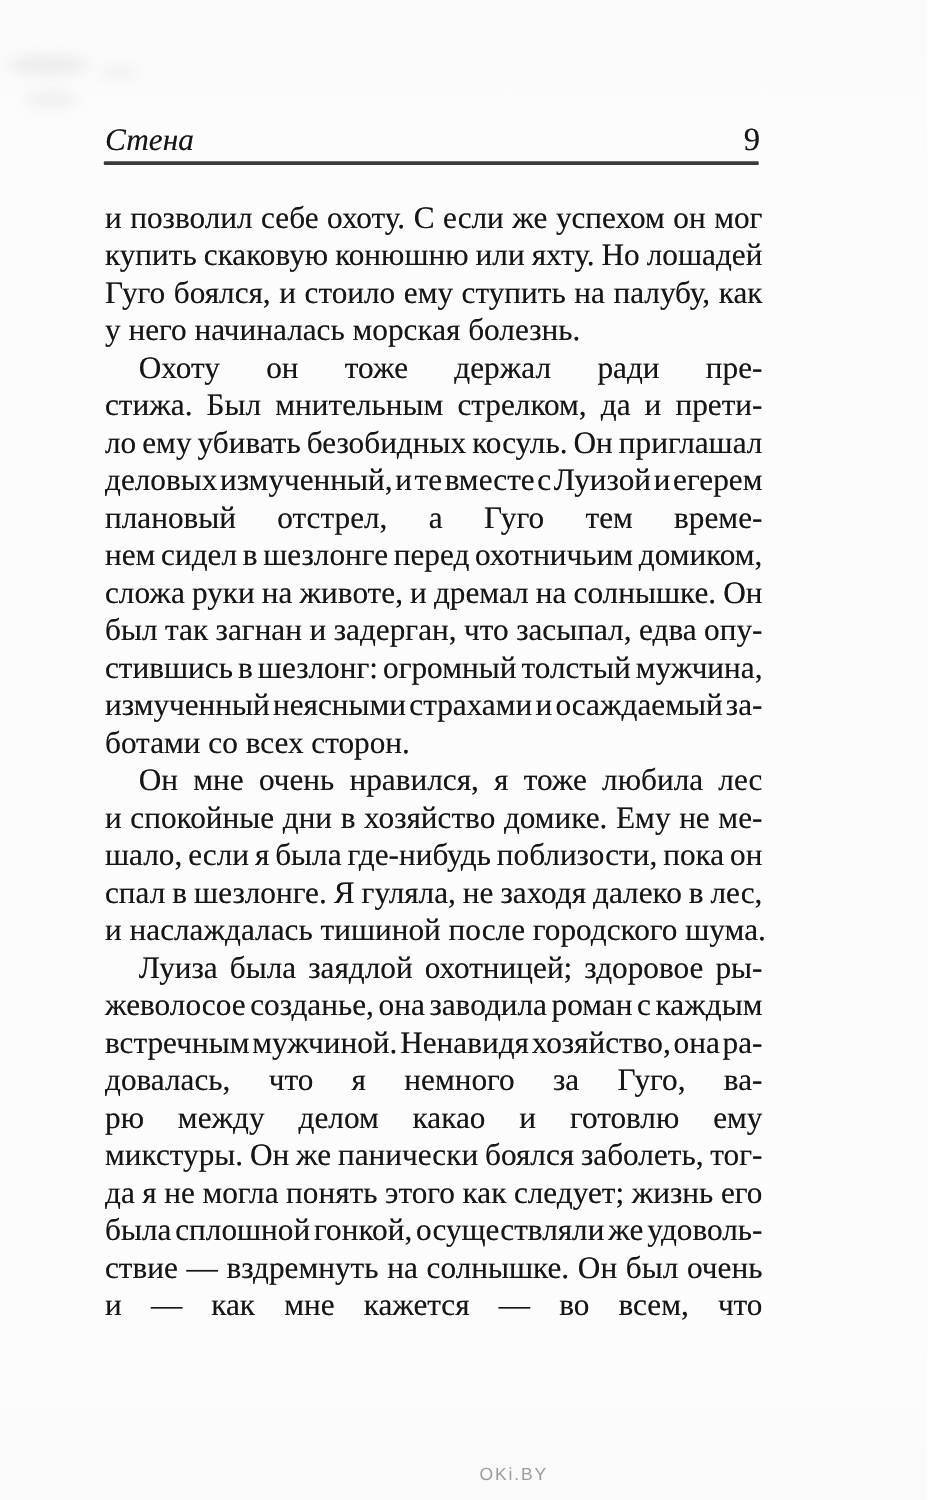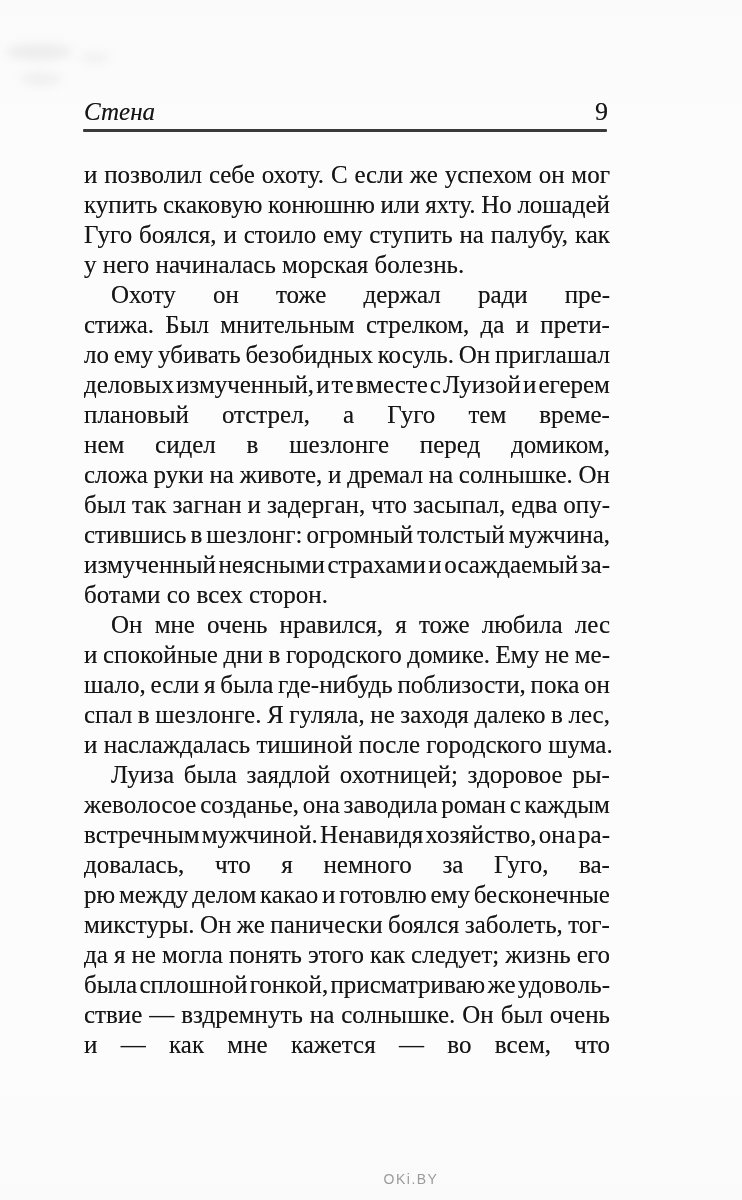--- a/index.html
+++ b/index.html
@@ -189,20 +189,21 @@
           <span>Гуго</span>
           <span>тем</span>
           <span>време-</span>
         </div>
         <div class="line just">
           <span>нем</span>
           <span>сидел</span>
           <span>в</span>
           <span>шезлонге</span>
           <span>перед</span>
+          <span>охотничьим</span>
           <span>домиком,</span>
         </div>
         <div class="line just">
           <span>сложа</span>
           <span>руки</span>
           <span>на</span>
           <span>животе,</span>
           <span>и</span>
           <span>дремал</span>
           <span>на</span>
@@ -247,21 +248,21 @@
           <span>я</span>
           <span>тоже</span>
           <span>любила</span>
           <span>лес</span>
         </div>
         <div class="line just">
           <span>и</span>
           <span>спокойные</span>
           <span>дни</span>
           <span>в</span>
-          <span>городского</span>
+          <span>хозяйство</span>
           <span>домике.</span>
           <span>Ему</span>
           <span>не</span>
           <span>ме-</span>
         </div>
         <div class="line just">
           <span>шало,</span>
           <span>если</span>
           <span>я</span>
           <span>была</span>
@@ -320,21 +321,20 @@
           <span>ва-</span>
         </div>
         <div class="line just">
           <span>рю</span>
           <span>между</span>
           <span>делом</span>
           <span>какао</span>
           <span>и</span>
           <span>готовлю</span>
           <span>ему</span>
-          <span>бесконечные</span>
         </div>
         <div class="line just">
           <span>микстуры.</span>
           <span>Он</span>
           <span>же</span>
           <span>панически</span>
           <span>боялся</span>
           <span>заболеть,</span>
           <span>тог-</span>
         </div>
@@ -347,21 +347,21 @@
           <span>этого</span>
           <span>как</span>
           <span>следует;</span>
           <span>жизнь</span>
           <span>его</span>
         </div>
         <div class="line just">
           <span>была</span>
           <span>сплошной</span>
           <span>гонкой,</span>
-          <span>присматриваю</span>
+          <span>осуществляли</span>
           <span>же</span>
           <span>удоволь-</span>
         </div>
         <div class="line just">
           <span>ствие</span>
           <span>—</span>
           <span>вздремнуть</span>
           <span>на</span>
           <span>солнышке.</span>
           <span>Он</span>

